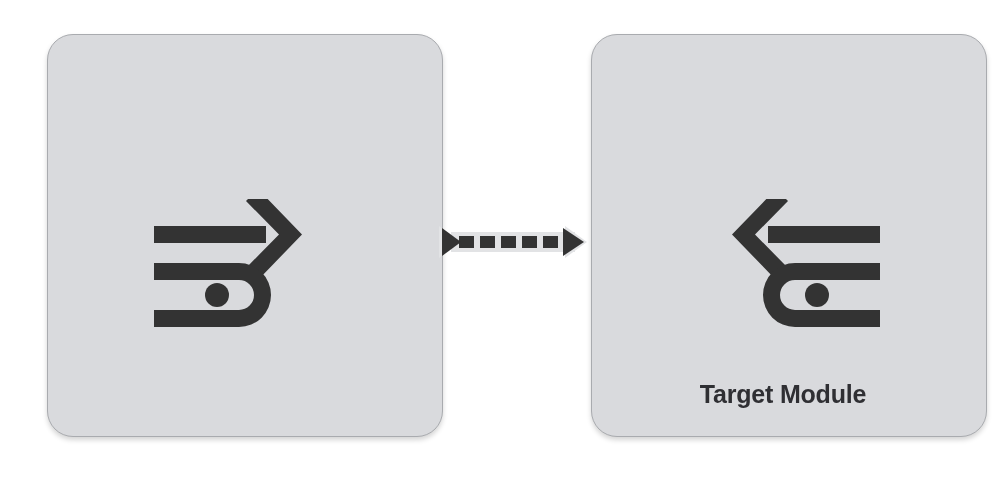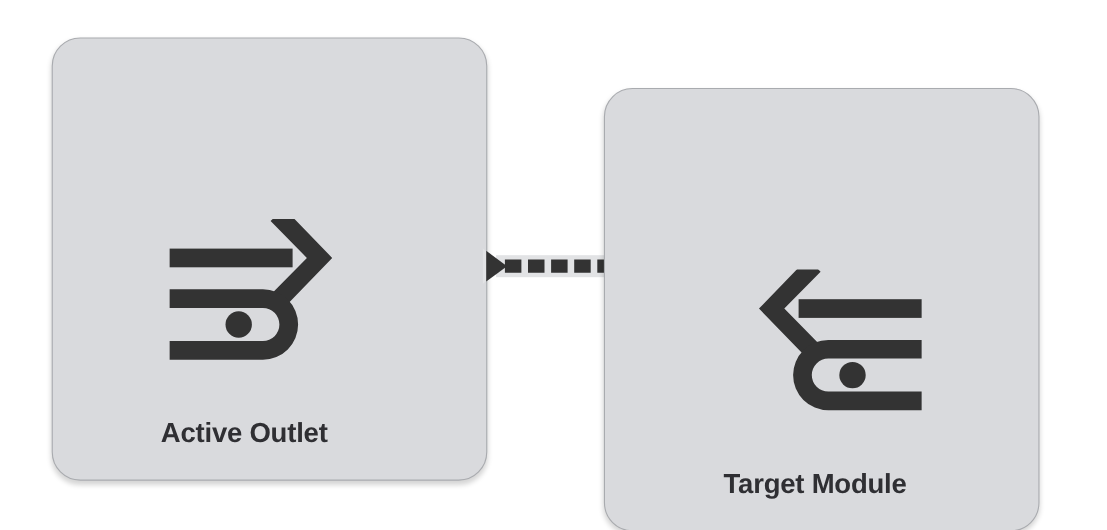--- a/index.html
+++ b/index.html
@@ -27,21 +27,21 @@
     position: absolute;
     width: 396px;
     height: 403px;
     border-radius: 26px;
     background: #d9dadd;
     border: 1.5px solid #a9abaf;
     box-shadow: 0 3px 5px rgba(0,0,0,0.17);
     box-sizing: border-box;
   }
   #node-source { left: 47px;  top: 34px; }
-  #node-target { left: 549px; top: 34px; margin-top: 46px; }
+  #node-target { left: 591px; top: 34px; }
 
   .node-icon {
     position: absolute;
     left: 50%;
     top: 164px;
     transform: translateX(-50%);
     width: 150px;
     height: 132px;
   }
   
@@ -96,21 +96,20 @@
 
           <path d="M 70 80
                    A 16 16 0 0 0 70 112
                    A 11 11 0 0 1 70 80 Z"></path>
 
           <circle cx="63" cy="96" r="12"></circle>
         </g>
       </svg>
     </div>
 
-    <div class="node-label">Active Outlet</div>
   </div>
 
   <div id="connector">
     <svg viewBox="0 0 152 56" width="152" height="56" aria-hidden="true">
 
       <g>
         <rect x="14" y="18" width="124" height="20" fill="#e2e3e5"></rect>
         <path d="M 2 12 L 22 28 L 2 44 Z" fill="#e2e3e5"></path>
         <path d="M 128 12 L 150 28 L 128 44 Z" fill="#e2e3e5"></path>
       </g>

